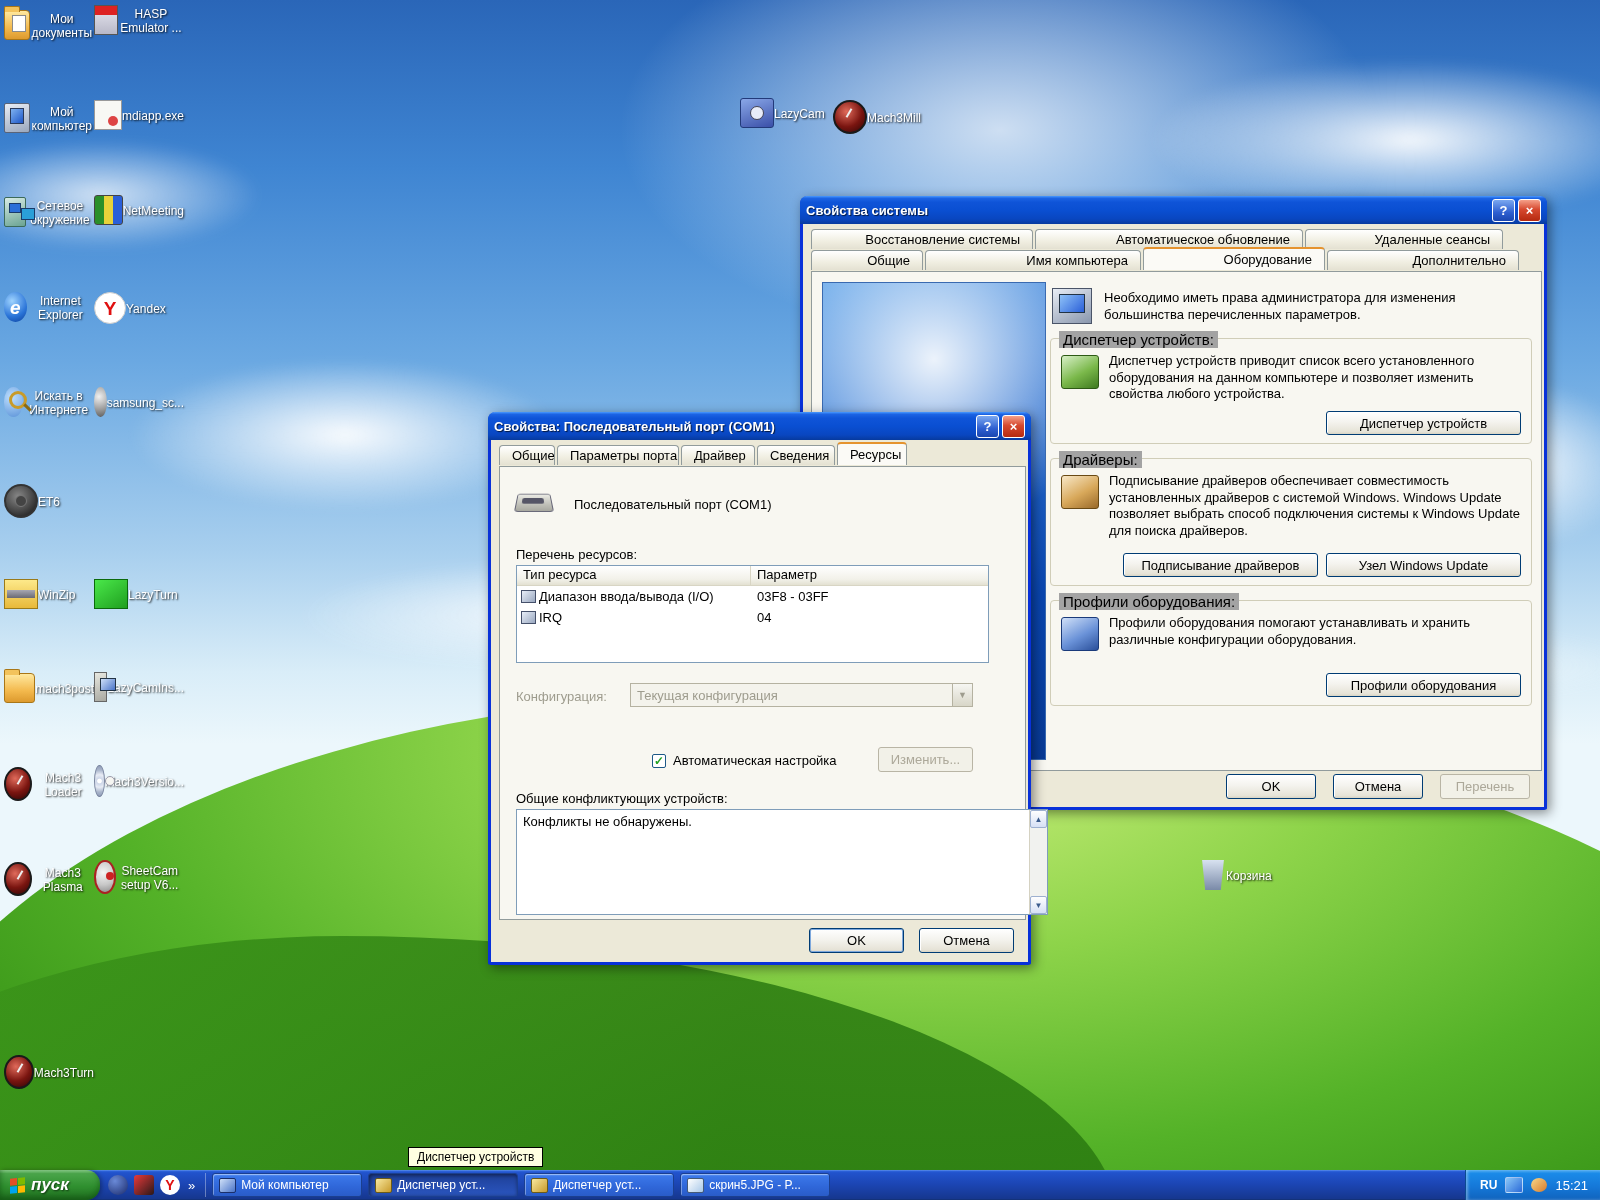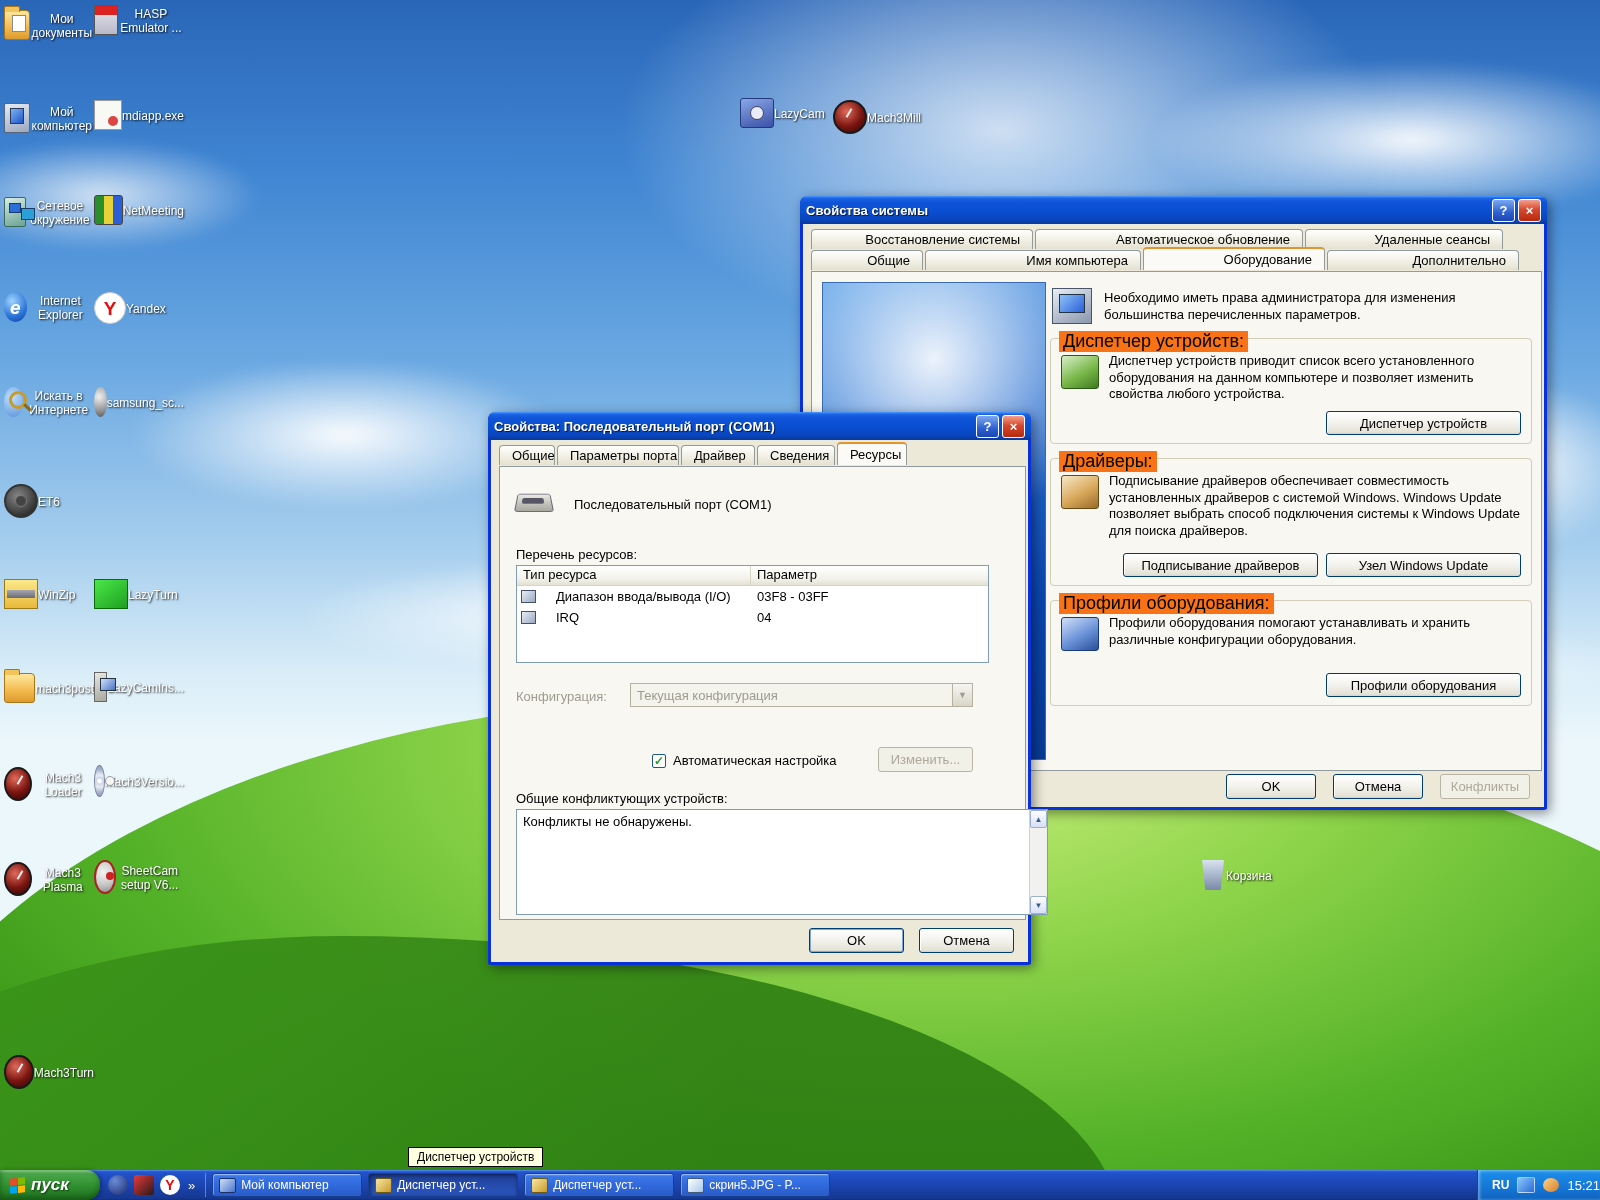--- a/index.html
+++ b/index.html
@@ -88,21 +88,21 @@
   .tab.active{background:#fbfaf6;height:23px;margin-top:-3px;border-top:2px solid #e5932f;z-index:6;position:relative;line-height:21px}
   .pane{position:absolute;background:#f8f7f1;border:1px solid #919b9c;z-index:5}
 
   .btn{border:1px solid #003c74;border-radius:3px;font-size:13px;color:#000;text-align:center;cursor:pointer;
        background:linear-gradient(180deg,#ffffff,#f4f3ee 45%,#e6e3d7 90%,#d8d4c4);
        box-shadow:inset 1px 1px 0 #fff;display:flex;align-items:center;justify-content:center;box-sizing:border-box}
   .btn.default{box-shadow:inset 0 0 0 1px #7da8dd, inset 1px 1px 0 #fff}
   .btn.disabled{border-color:#b9b5a5;color:#aca899;background:#f2f1e8;box-shadow:none;cursor:default}
 
   .gb{position:absolute;border:1px solid #d0cdb8;border-radius:4px;box-sizing:border-box}
-  .gbtitle{position:absolute;top:-8px;left:8px;background:#f97316;padding:0 4px;font-size:18px}
+  .gbtitle{position:absolute;top:-8px;left:8px;background:#a3a3a3;padding:0 4px;font-size:15px}
   .gbico{position:absolute;left:10px;top:16px;width:36px;height:32px;border-radius:3px}
   .gbtext{position:absolute;left:58px;top:14px;right:10px;font-size:13px;line-height:1.28}
   .ico-dm{background:linear-gradient(150deg,#d8f0c8,#7ab84a 55%,#3f7a1f);border:1px solid #2d5a14}
   .ico-drv{background:linear-gradient(150deg,#f8e8c8,#d8a85a 55%,#9a6a2a);border:1px solid #6a4a14}
   .ico-prof{background:linear-gradient(150deg,#d0e0f8,#6a92d8 55%,#2a4f9a);border:1px solid #1a3a7a}
   .ico-admin{background:linear-gradient(150deg,#e8edf5,#8a97ad);border:1px solid #4a5468;position:absolute}
   .ico-admin::after{content:"";position:absolute;inset:5px 6px 10px 6px;background:linear-gradient(135deg,#8fc2f8,#2a5fd8);border:1px solid #234}
 
   .sysimg{position:absolute;overflow:hidden;border:1px solid #3a6ab0;
     background:radial-gradient(circle at 50% 16%,rgba(255,255,255,.9),rgba(255,255,255,0) 42%),
@@ -112,21 +112,21 @@
   .gear{position:absolute;right:8%;top:40%;width:70px;height:70px;border-radius:50%;border:10px dashed #dde2ec;
     background:radial-gradient(circle,#f0f2f6 20%,#9aa4b8 60%);box-shadow:0 3px 8px rgba(0,0,0,.3)}
   .gear.small{width:38px;height:38px;right:36%;top:68%;border-width:7px}
 
   
   .lv{position:absolute;background:#fff;border:1px solid #7f9db9;box-sizing:border-box}
   .lv-h{display:flex;height:20px}
   .lv-hc{background:linear-gradient(180deg,#ffffff,#f2f1e9 70%,#e3e1d2);border-right:1px solid #d8d5c4;border-bottom:1px solid #d8d5c4;
          font-size:13px;padding:1px 6px;box-sizing:border-box;cursor:pointer}
   .lv-r{display:flex;height:21px;align-items:center;font-size:13px;cursor:pointer}
-  .lv-c1{width:234px;display:flex;align-items:center;gap:20px;padding-left:4px;box-sizing:border-box}
+  .lv-c1{width:234px;display:flex;align-items:center;gap:3px;padding-left:4px;box-sizing:border-box}
   .lv-c2{padding-left:6px}
   .resico{width:13px;height:11px;background:linear-gradient(135deg,#e8eef8,#9aa8c0);border:1px solid #45506a;flex:0 0 auto}
 
   .combo{position:absolute;display:flex;align-items:center;border:1px solid #b5b2a1;background:#f4f3ec;
          color:#9e9c8e;font-size:13px;padding-left:6px;box-sizing:border-box}
   .cbtn{margin-left:auto;width:19px;align-self:stretch;background:linear-gradient(180deg,#f6f6f2,#d8d6c8);
         border-left:1px solid #b5b2a1;display:flex;align-items:center;justify-content:center;color:#9e9c8e;font-size:9px}
   .cb{width:14px;height:14px;background:#fff;border:1px solid #1d5987;border-radius:2px;display:flex;align-items:center;
       justify-content:center;font-size:12px;color:#21a121;font-weight:bold;cursor:pointer;box-sizing:border-box}
   .conflicts{position:absolute;background:#fff;border:1px solid #7f9db9;box-sizing:border-box}
@@ -159,21 +159,21 @@
   .chev{color:#fff;font-size:13px;cursor:pointer;padding:0 2px}
   .task{width:150px;height:24px;margin-left:6px;border-radius:3px;border:1px solid #1b3f8f;display:flex;align-items:center;
     gap:5px;padding:0 6px;box-sizing:border-box;color:#fff;font-size:12px;white-space:nowrap;overflow:hidden;cursor:pointer;
     background:linear-gradient(180deg,#639af5 0%,#3a76e8 12%,#2f66d8 60%,#2a5cc8 100%);
     box-shadow:inset 1px 1px 0 rgba(255,255,255,.35)}
   .task.active{background:linear-gradient(180deg,#1e3f96,#254cae 55%,#2a55be);box-shadow:inset 1px 1px 4px rgba(0,0,0,.55)}
   .t-ico{width:15px;height:13px;border-radius:2px;flex:0 0 auto}
   .t-comp{background:linear-gradient(135deg,#cfe0f8,#4a74c8);border:1px solid #1a2f6a}
   .t-devmgr{background:linear-gradient(135deg,#f8e8a0,#c89a2a);border:1px solid #6a5a1a}
   .t-img{background:linear-gradient(135deg,#fff,#a8c8e8);border:1px solid #455a77}
-  .tray{margin-left:auto;height:30px;display:flex;align-items:center;gap:8px;padding:0 0 0 14px;color:#fff;
+  .tray{margin-left:auto;height:30px;display:flex;align-items:center;gap:8px;padding:0 12px 0 14px;color:#fff;
     background:linear-gradient(180deg,#47a7f0 0%,#1a8ae8 12%,#1578d8 55%,#1063bd 100%);
     border-left:1px solid #0a4a90;box-shadow:inset 2px 0 3px rgba(255,255,255,.35)}
   .lang{font-size:12px;font-weight:bold;cursor:pointer}
   .tr-ico{width:16px;height:14px;border-radius:2px;cursor:pointer}
   .tr1{background:linear-gradient(135deg,#8ac8f8,#2a6ad8);border:1px solid rgba(255,255,255,.5)}
   .tr2{background:linear-gradient(135deg,#f8d88a,#d87a2a);border-radius:50%}
   .clock{font-size:13px;cursor:pointer}
 
   .tooltip{position:absolute;left:408px;top:1147px;z-index:60;background:#ffffe1;border:1px solid #000;
            padding:2px 8px;font-size:12px;white-space:nowrap}
@@ -342,21 +342,21 @@
       <div class="gb" style="left:238px;top:328px;width:482px;height:106px">
         <span class="gbtitle">Профили оборудования:</span>
         <div class="gbico ico-prof"></div>
         <div class="gbtext">Профили оборудования помогают устанавливать и хранить различные конфигурации оборудования.</div>
         <div class="btn" style="position:absolute;right:10px;bottom:8px;width:195px;height:24px">Профили оборудования</div>
       </div>
     </div>
     <div style="position:absolute;right:14px;top:578px;display:flex;gap:17px">
       <div class="btn" style="width:90px;height:25px">OK</div>
       <div class="btn" style="width:90px;height:25px">Отмена</div>
-      <div class="btn disabled" style="width:90px;height:25px">Конфликты</div>
+      <div class="btn disabled" style="width:90px;height:25px">Перечень</div>
     </div>
   </div>
 
   <div class="xpwin" style="left:488px;top:412px;width:543px;height:553px;z-index:20">
     <div class="titlebar">
       <span class="ttext">Свойства: Последовательный порт (COM1)</span>
       <span class="tbtn help">
           <span>?</span>
         </span>
       <span class="tbtn close">

